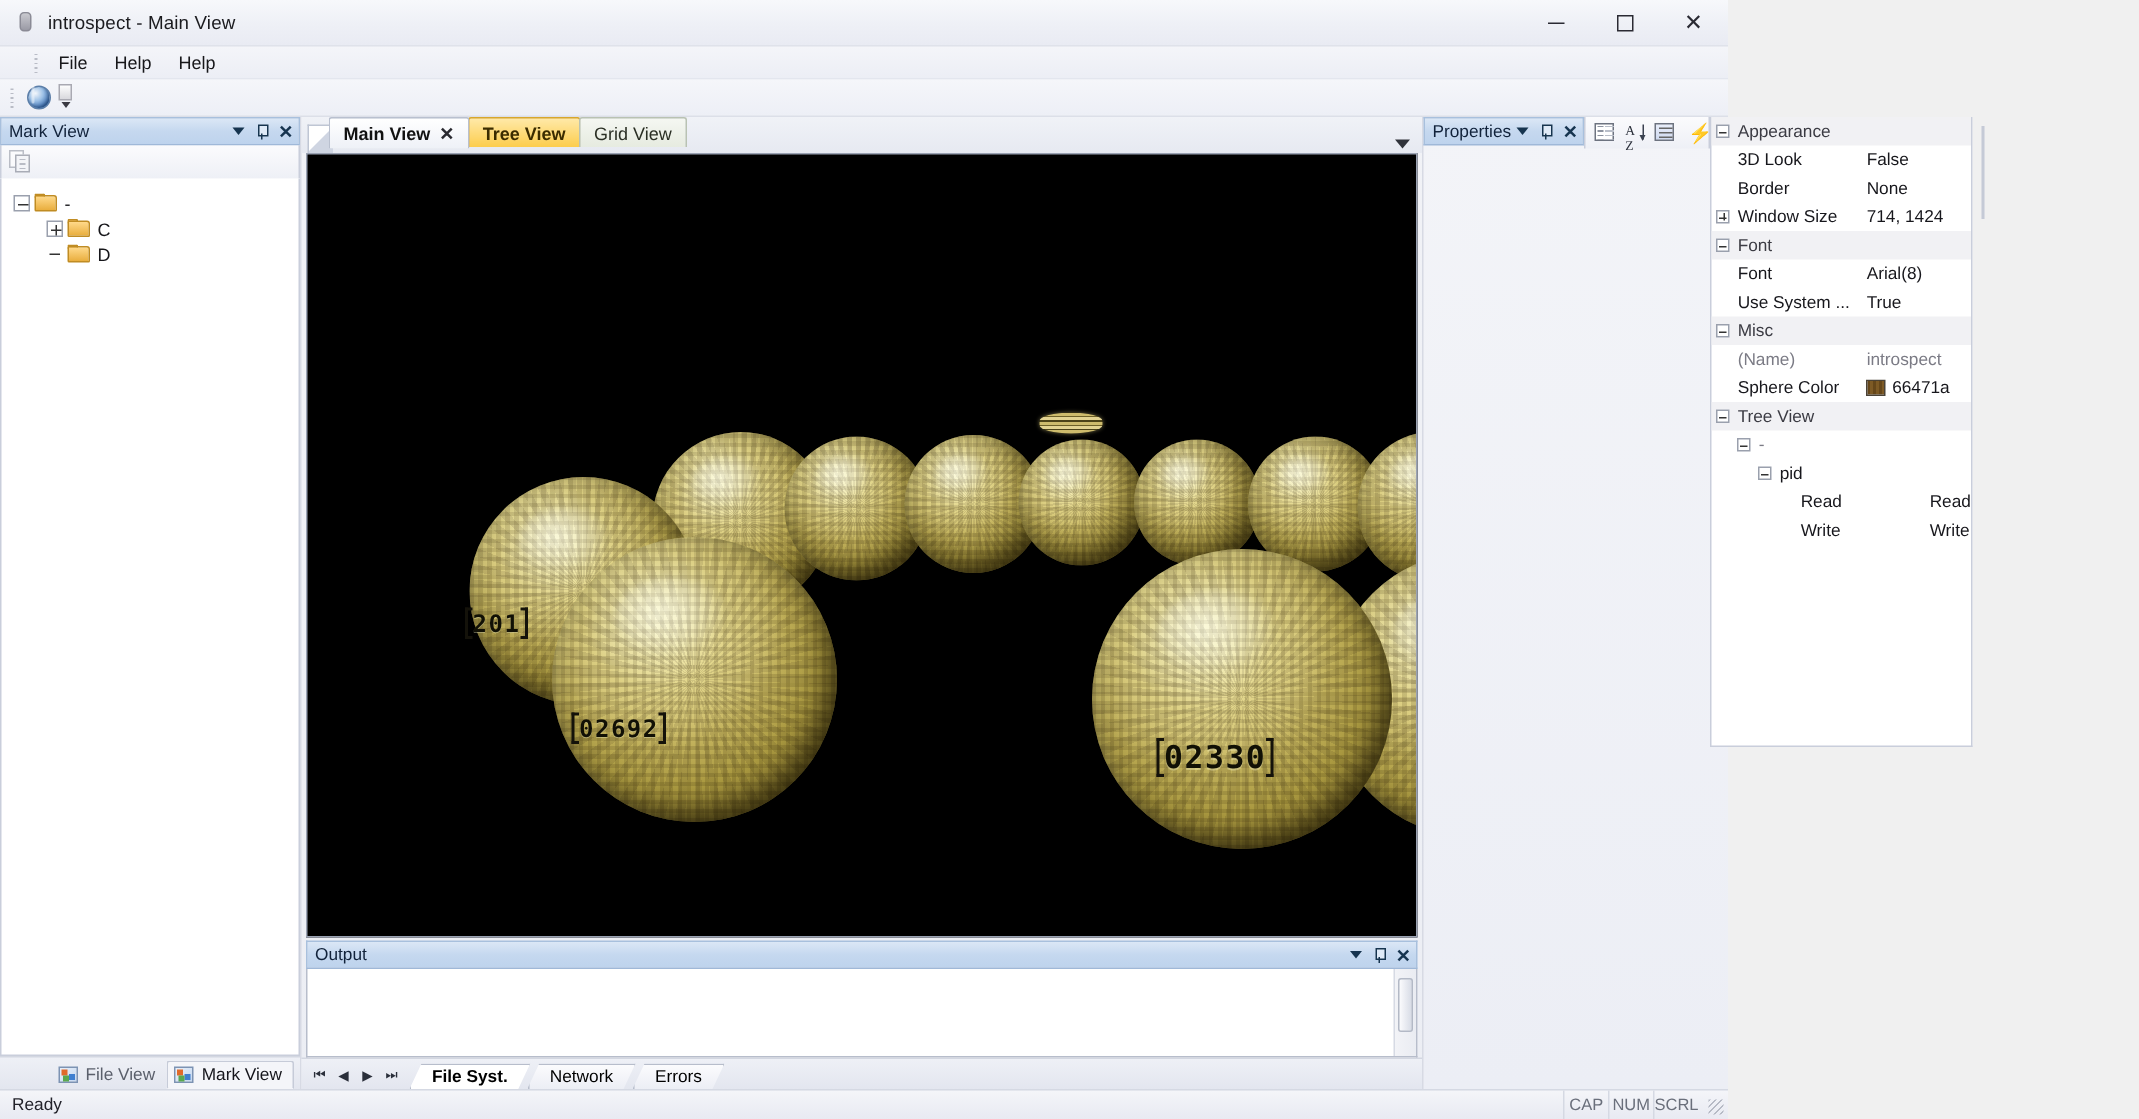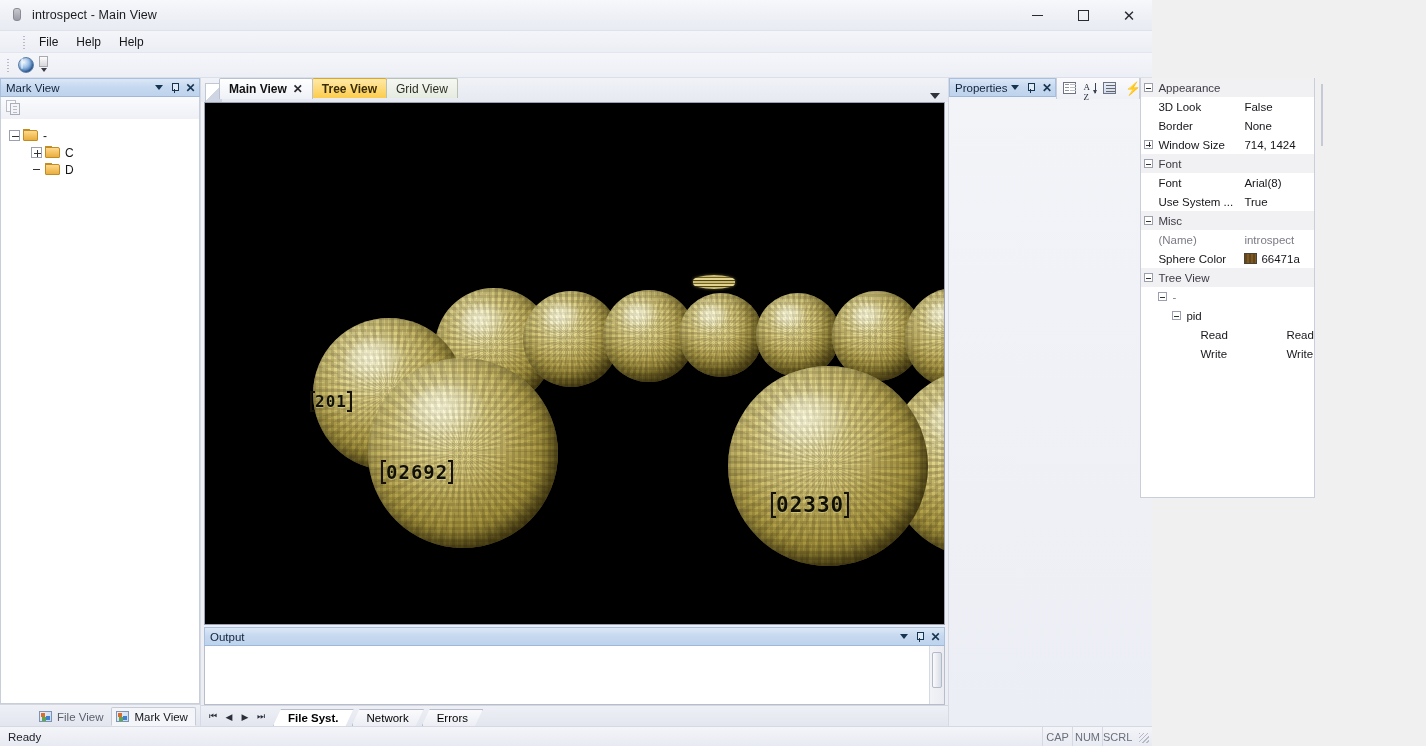--- a/index.html
+++ b/index.html
@@ -499,21 +499,21 @@
       </div>
 
       <div class="viewport" id="viewport">
           <div class="flatdisc" style="left: 488px; top: 172px; width: 42px; height: 14px;"></div>
           <div class="sphere" style="left: 108px; top: 215px; width: 152px; height: 152px; z-index: 4;">
             <div class="shade"></div>
             <div class="dimple"></div>
             <div class="checker"></div>
             <div class="gloss"></div>
             <div class="rim"></div>
-            <div class="slabel" style="left: 2px; top: 74px; font-size: 16px;">201</div>
+            <div class="slabel" style="left: 2px; top: 88px; font-size: 16px;">201</div>
           </div>
           <div class="sphere" style="left: 230px; top: 185px; width: 118px; height: 118px; z-index: 3;">
             <div class="shade"></div>
             <div class="dimple"></div>
             <div class="checker"></div>
             <div class="gloss"></div>
             <div class="rim"></div>
           </div>
           <div class="sphere" style="left: 318px; top: 188px; width: 96px; height: 96px; z-index: 3;">
             <div class="shade"></div>
@@ -571,21 +571,21 @@
             <div class="gloss"></div>
             <div class="rim"></div>
             <div class="slabel" style="left: 96px; top: 84px; font-size: 16px;">1 0</div>
           </div>
           <div class="sphere" style="left: 163px; top: 255px; width: 190px; height: 190px; z-index: 6;">
             <div class="shade"></div>
             <div class="dimple"></div>
             <div class="checker"></div>
             <div class="gloss"></div>
             <div class="rim"></div>
-            <div class="slabel" style="left: 18px; top: 103px; font-size: 19px;">02692</div>
+            <div class="slabel" style="left: 18px; top: 118px; font-size: 16px;">02692</div>
           </div>
           <div class="sphere" style="left: 523px; top: 263px; width: 200px; height: 200px; z-index: 7;">
             <div class="shade"></div>
             <div class="dimple"></div>
             <div class="checker"></div>
             <div class="gloss"></div>
             <div class="rim"></div>
             <div class="slabel" style="left: 48px; top: 127px; font-size: 21px;">02330</div>
           </div>
           <div class="sphere" style="left: 682px; top: 265px; width: 190px; height: 190px; z-index: 6;">

